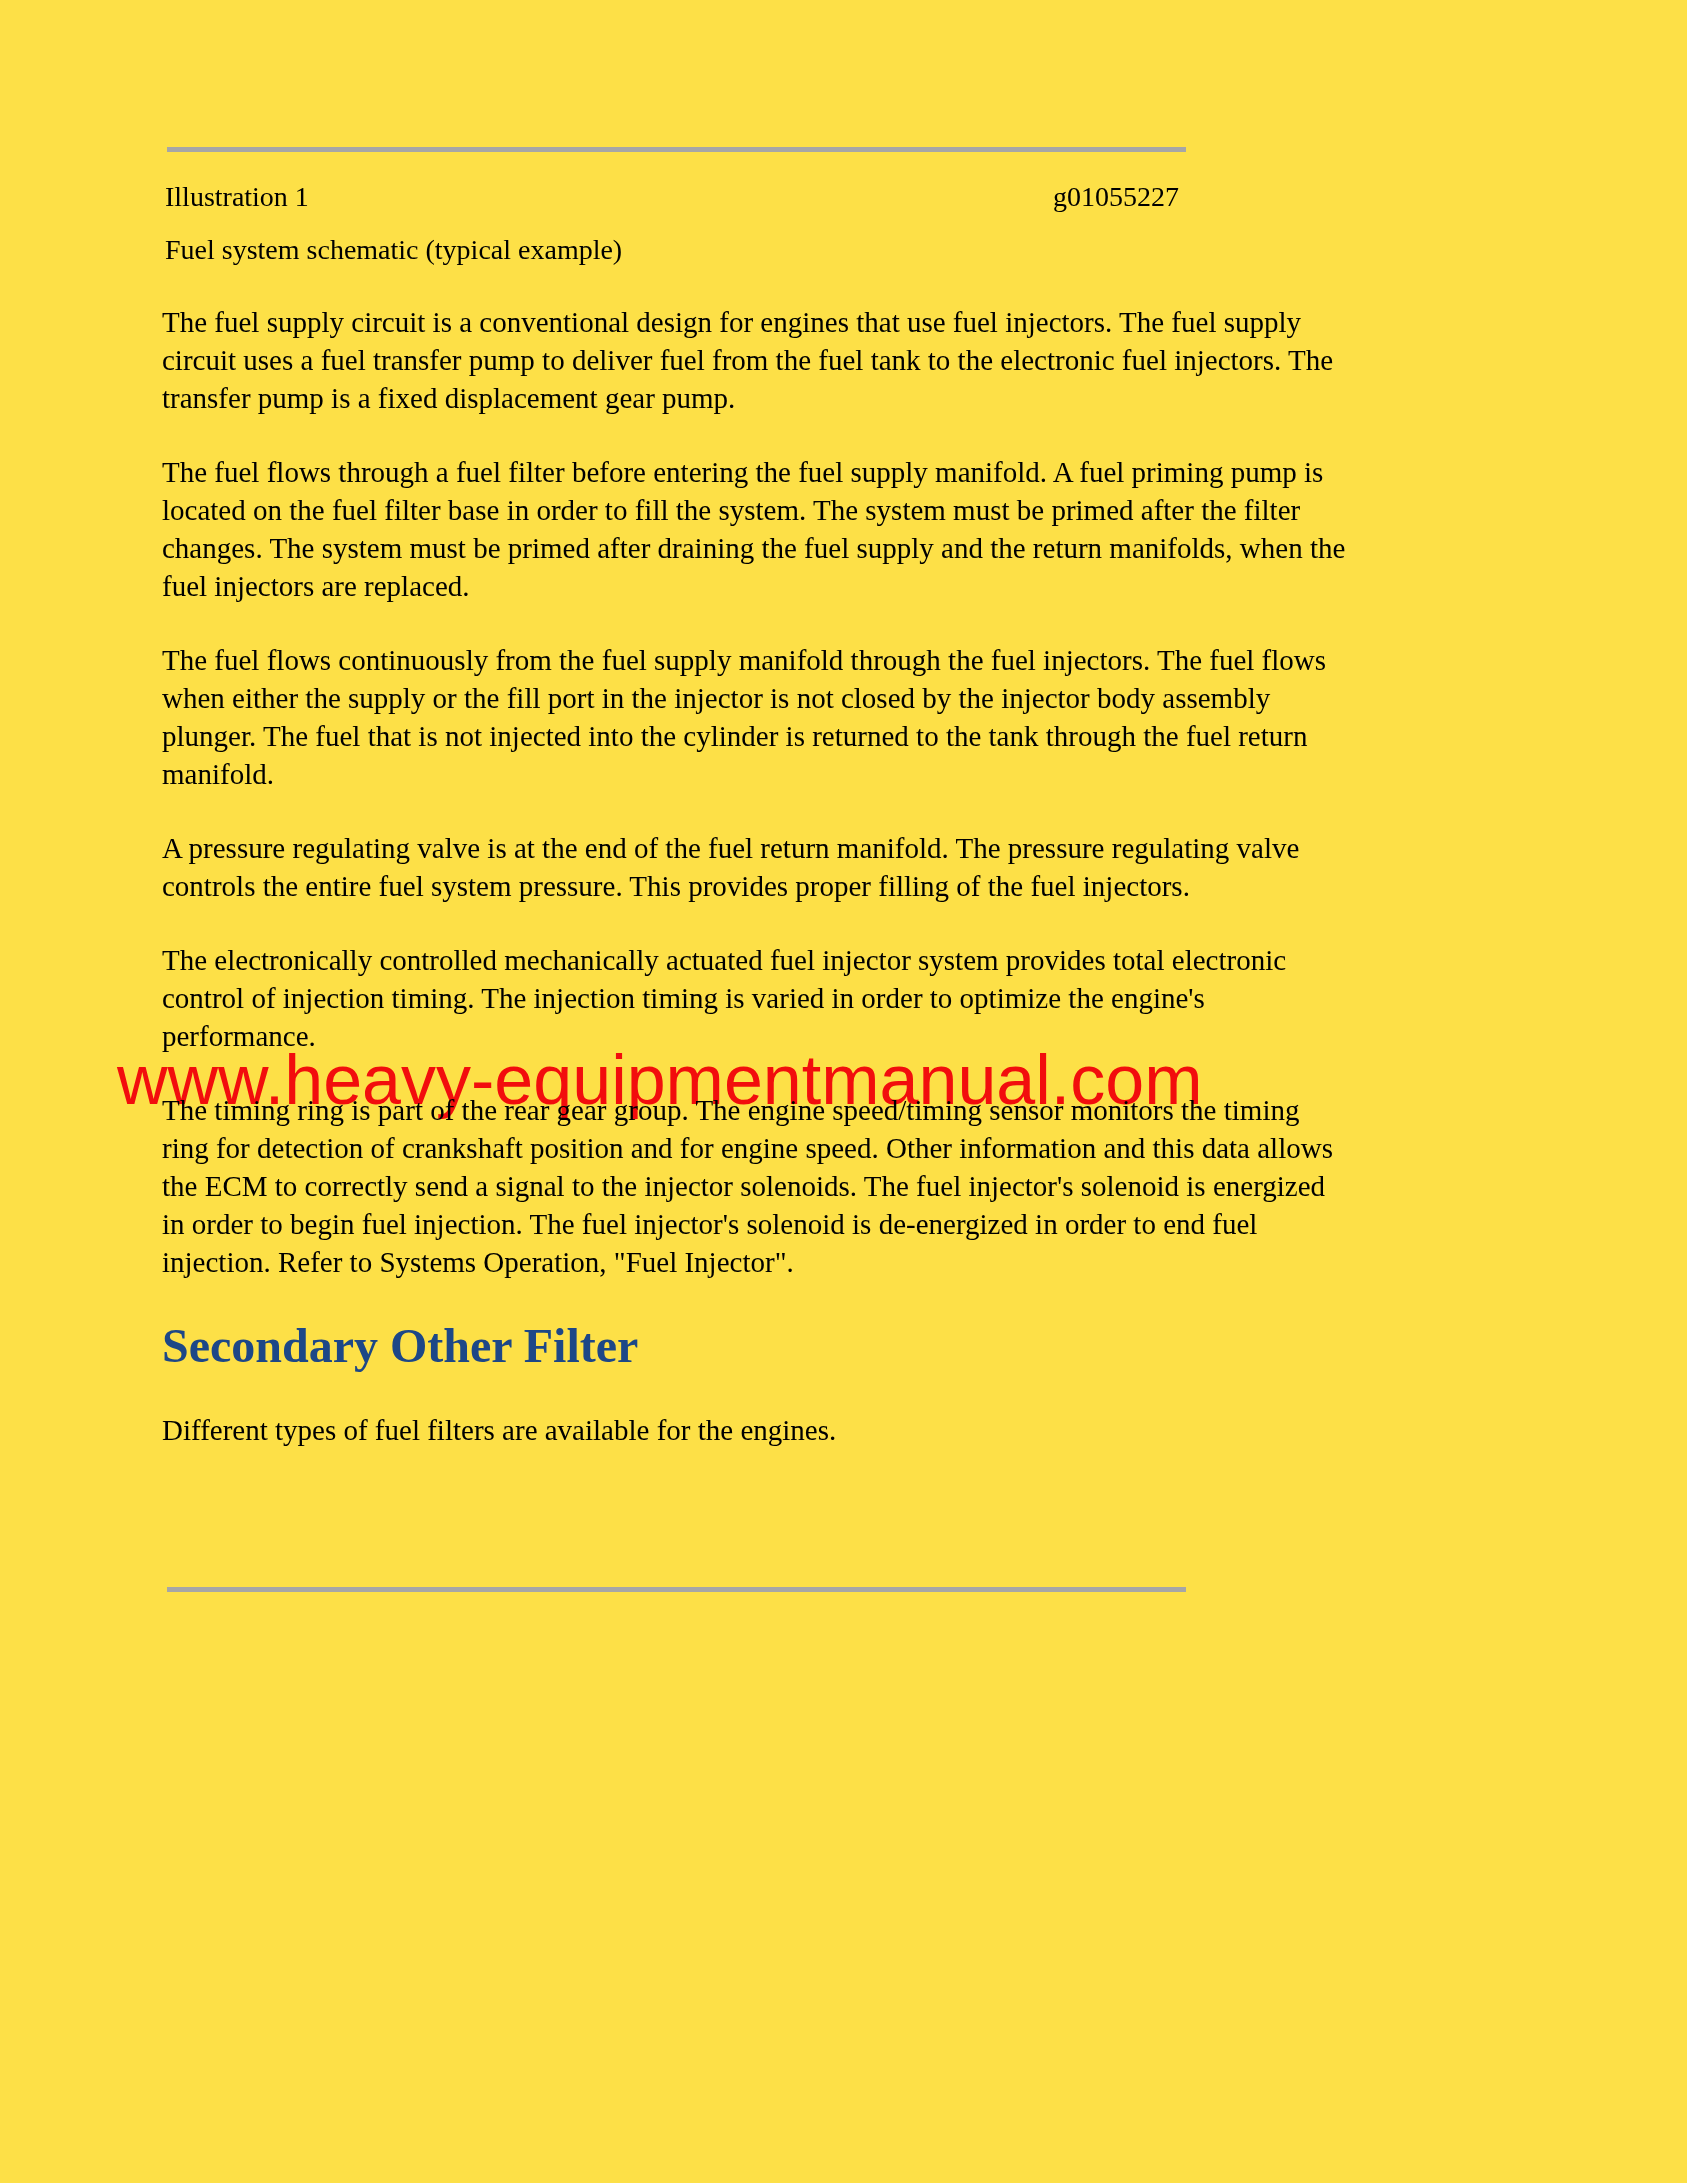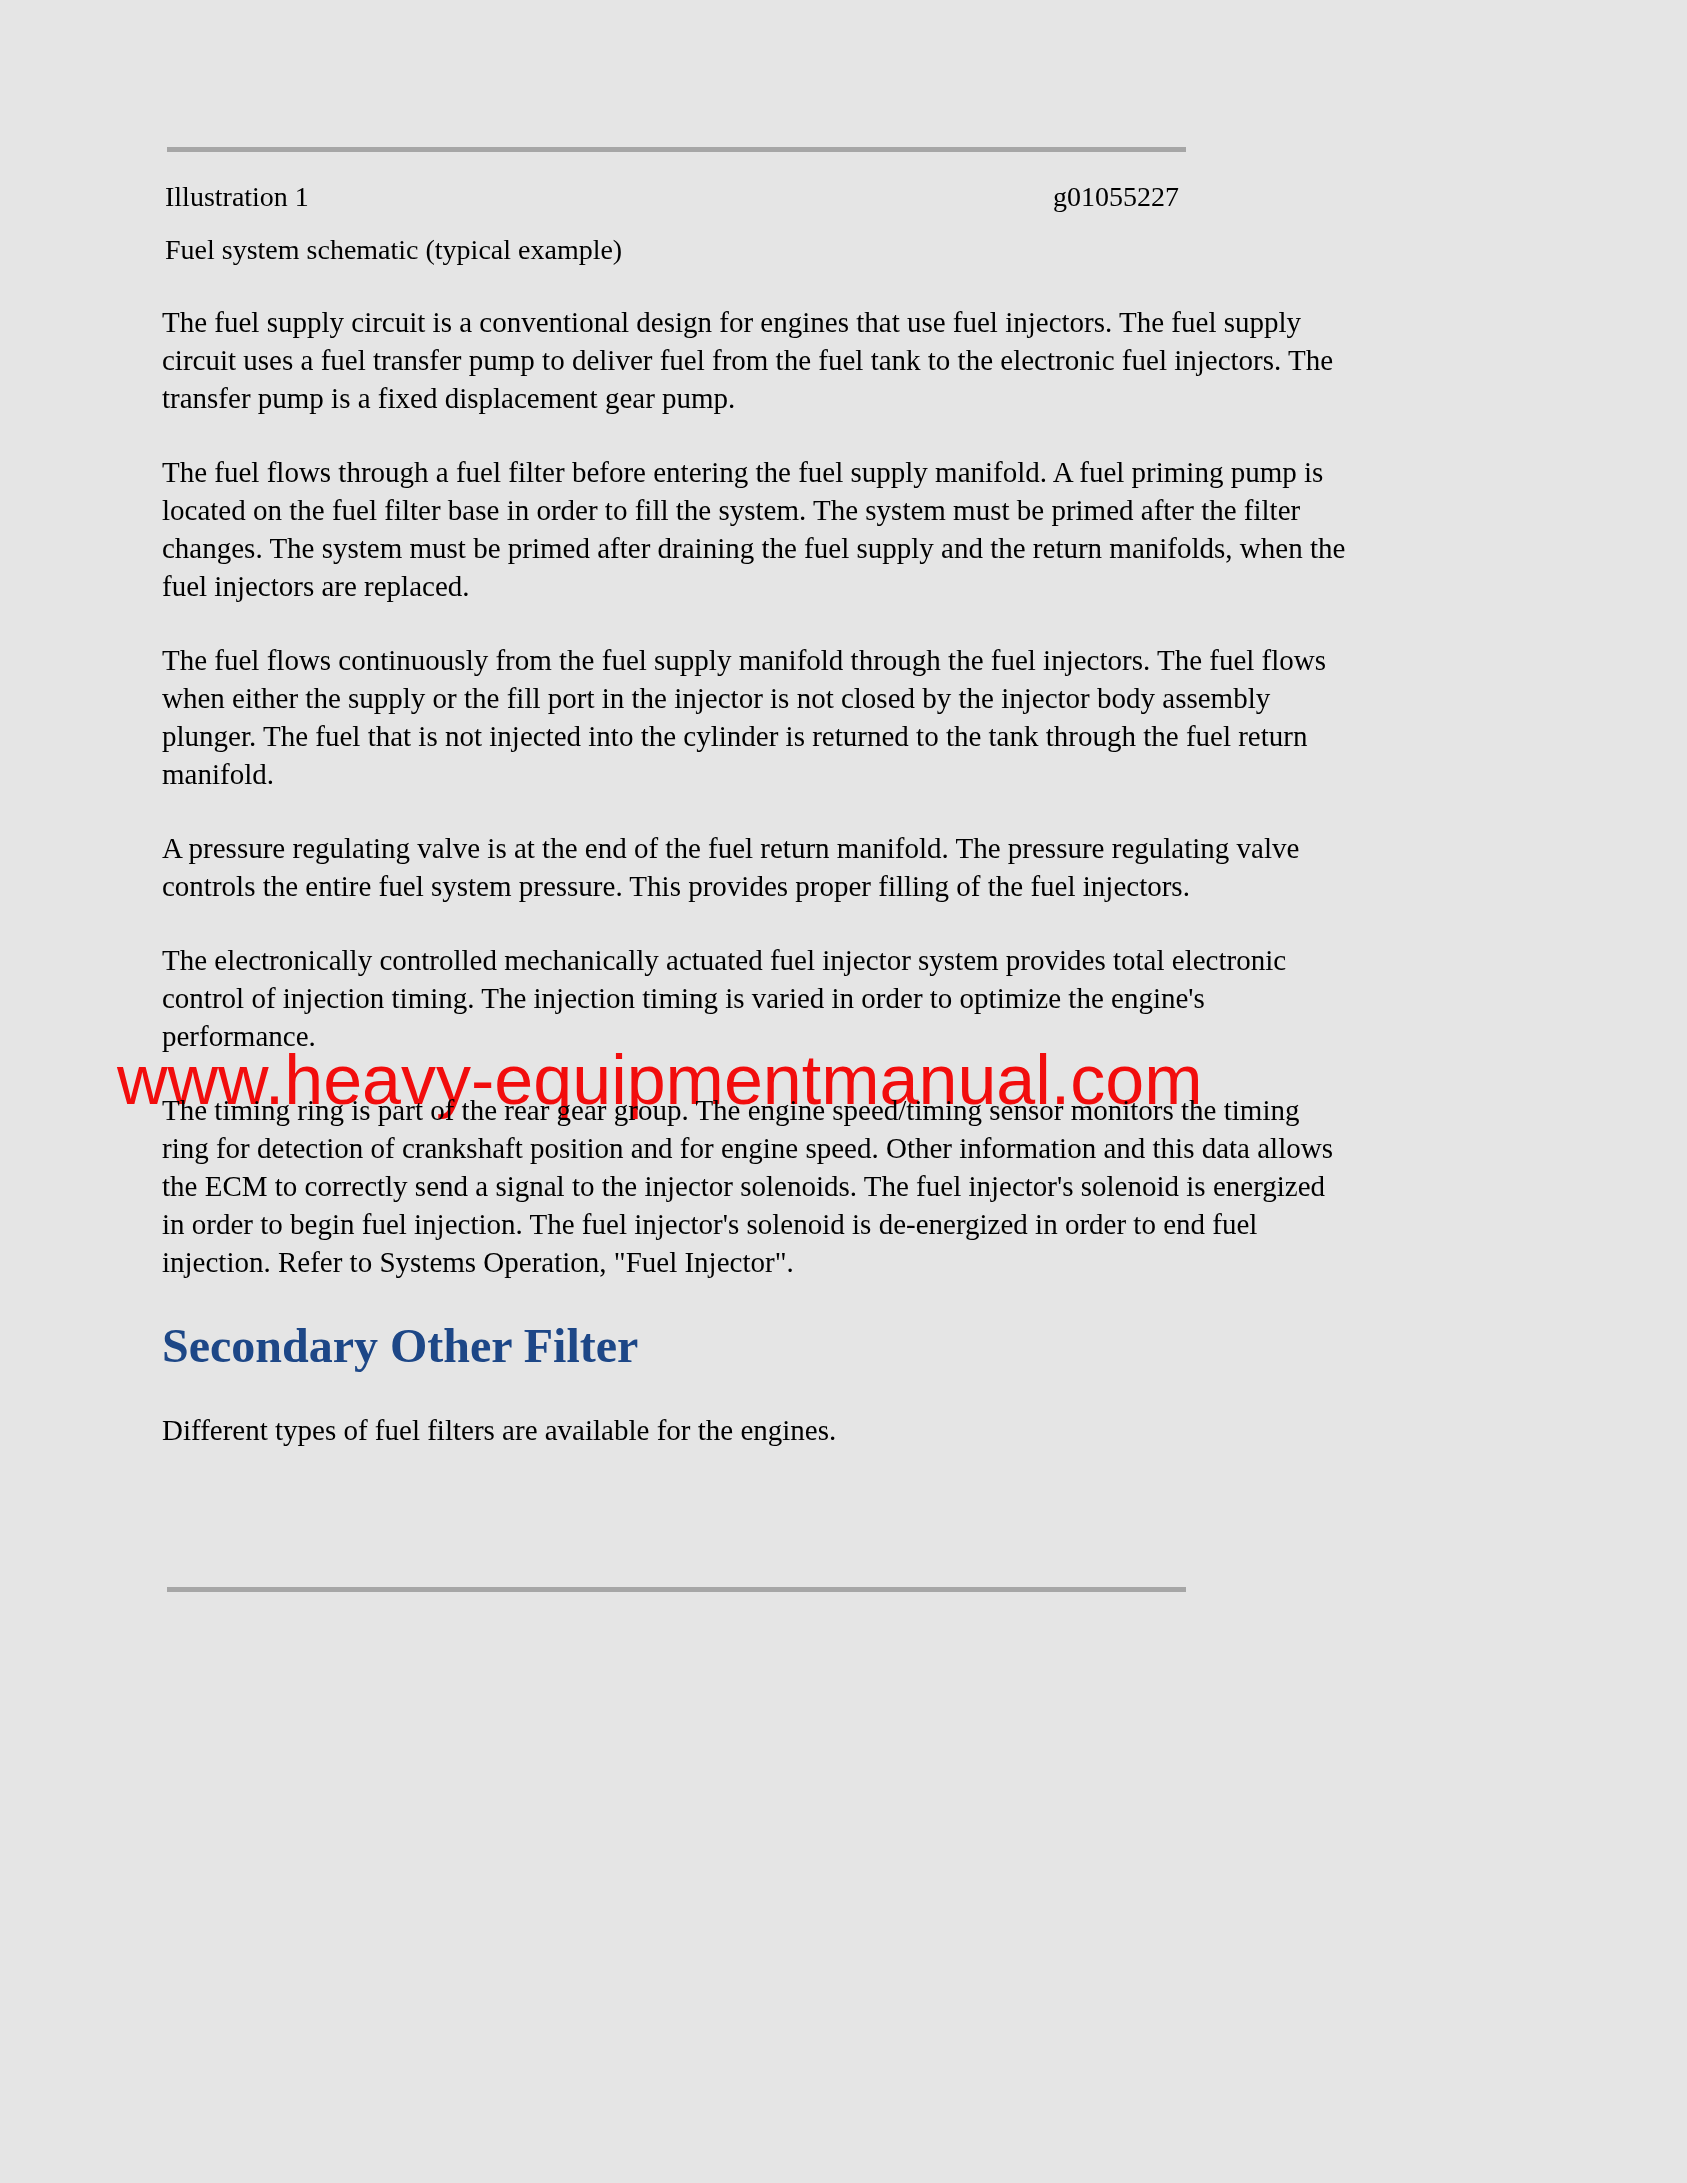--- a/index.html
+++ b/index.html
@@ -4,21 +4,21 @@
 <style>
   html, body {
     margin: 0;
     padding: 0;
     background: #ffffff;
   }
   .page {
     position: relative;
     width: 1687px;
     height: 2183px;
-    background: #e5e5e5;
+    background: #fde047;
     overflow: hidden;
     font-family: "Liberation Serif", "DejaVu Serif", serif;
     color: #000000;
   }
   .rule {
     position: absolute;
     left: 167px;
     width: 1019px;
     height: 4.6px;
     background: var(--rule, #a6a6a6);

